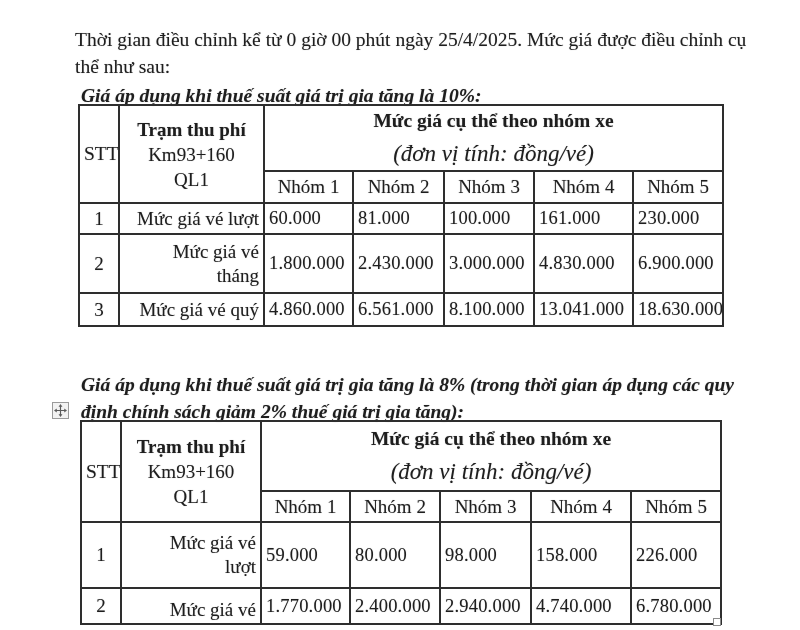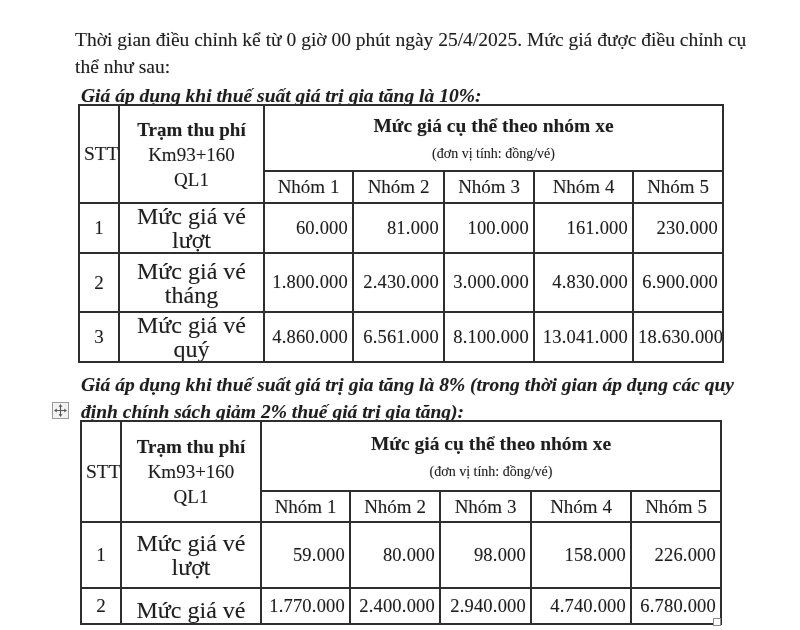--- a/index.html
+++ b/index.html
@@ -53,27 +53,27 @@
   .stt-head {
     font-weight: bold;
     font-size: 19.5px;
   }
   .station-cell { text-align: center; font-size: 19px; line-height: 25px; }
   .station-line1 { font-weight: bold; display: block; }
   .station-line2, .station-line3 { display: block; text-align: center; }
 
   .group-title-cell { text-align: center; vertical-align: middle; }
   .group-title { font-weight: bold; font-size: 19.5px; display: block; margin-bottom: 9px; text-align: center; }
-  .group-unit  { font-size: 14px; display: block; }
+  .group-unit  { font-style: italic; font-size: 23px; display: block; }
 
   .group-head { font-weight: bold; font-size: 19px; text-align: center; }
 
   .cell-stt   { text-align: center; font-size: 19px; }
-  .cell-label { text-align: center; font-size: 24px; line-height: 24px; white-space: pre-line; padding-left: 6px; margin-left: 16px; }
-  .cell-num   { text-align: right; font-size: 18.5px; letter-spacing: 0.2px; }
+  .cell-label { text-align: right; font-size: 19px; line-height: 24px; white-space: pre-line; padding-left: 6px; margin-left: 16px; }
+  .cell-num   { text-align: left; font-size: 18.5px; letter-spacing: 0.2px; }
 
   tr.dashed-top td { border-top: 2.5px dashed #3c3c3c; }
 
   .move-handle {
     position: absolute;
     left: 52px;
     top: 402px;
     width: 17px;
     height: 17px;
     border: 1px solid #9a9a9a;

